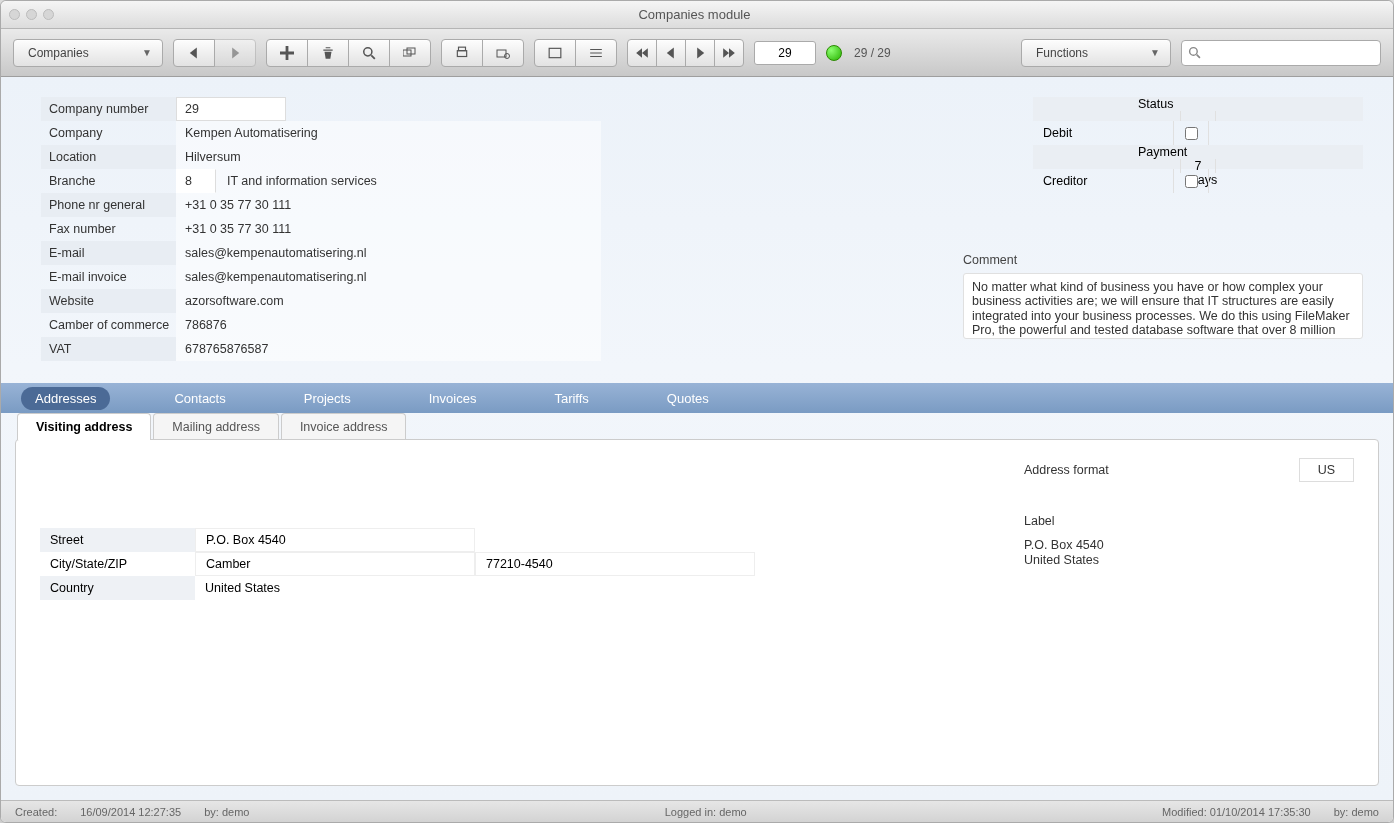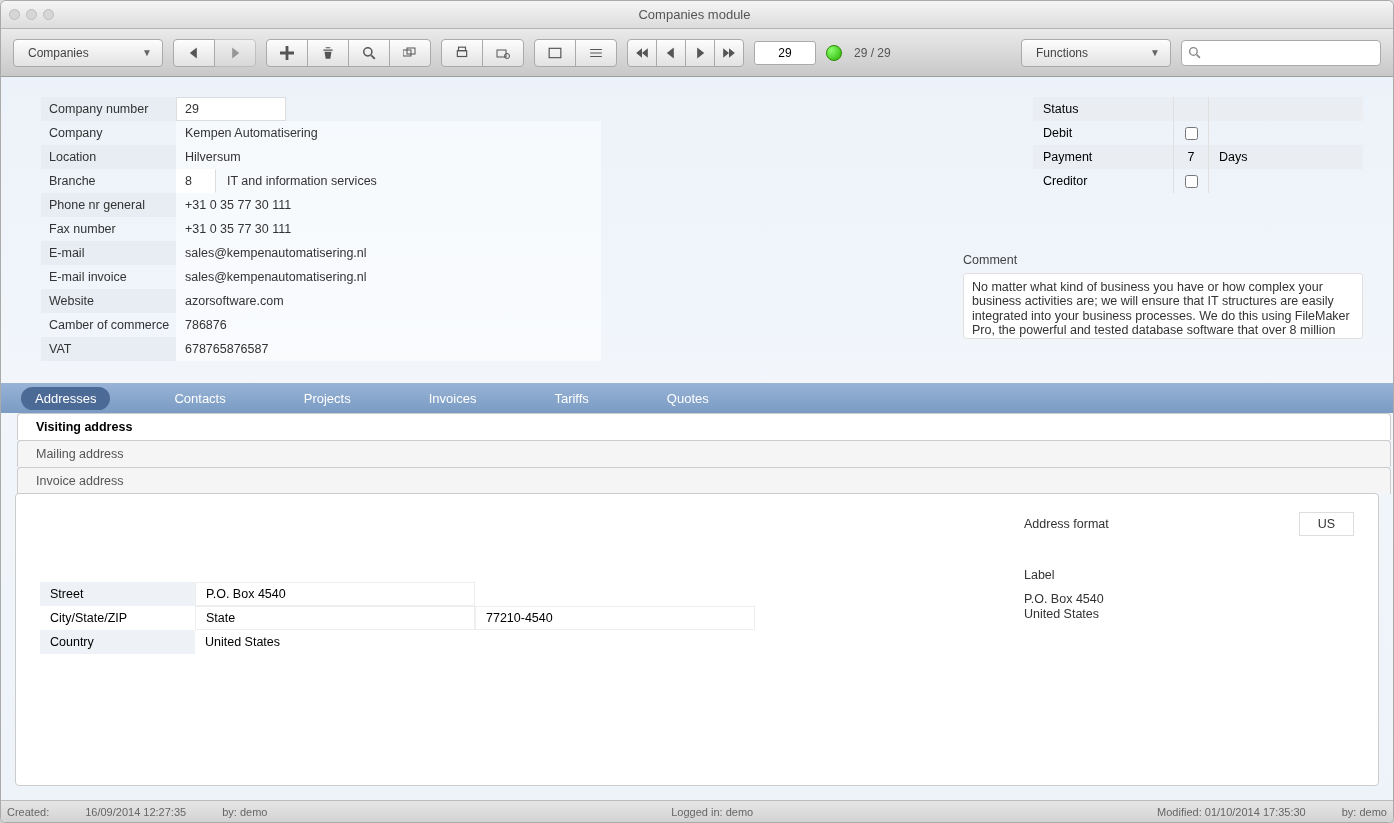--- a/index.html
+++ b/index.html
@@ -39,50 +39,50 @@
   .frow.plain .lbl { background:transparent; height:100%; display:flex; align-items:center;}
   .frow .valshort { width:110px; flex:none; background:#fff; border:1px solid #ddd;}
   .frow .val2 { width:40px; flex:none; background:#fff; border-right:1px solid #ddd;}
   .frow .val3 { flex:1; padding-left:10px; }
   .right-side { margin-left:auto; width:400px; display:flex; flex-direction:column; }
   .statusgrid { width:330px; align-self:flex-end; }
   .srow { display:flex; height:24px; font-size:12.5px; align-items:center;}
   .srow .slbl { width:140px; padding-left:10px; }
   .srow .sck { width:36px; display:flex; align-items:center; justify-content:center; border-left:1px solid #e0e0e0; border-right:1px solid #e0e0e0; height:100%;}
   .srow .sval { flex:1; padding-left:10px; }
-  .srow.alt { background:#eaeef3; }
+  .srow.alt { background:#eaeef3;flex-direction:column; }
   .srow input[type=checkbox]{ width:13px; height:13px;}
   .comment-block { margin-top:60px; align-self:flex-end; width:400px;}
   .comment-block .ctitle { font-size:12.5px; color:#444; margin-bottom:6px;}
   .comment-block .ctext { background:#fff; border:1px solid #e0e0e0; border-radius:3px; padding:6px 8px; font-size:12.5px; color:#333; height:66px; overflow:hidden; line-height:1.15;}
   
   .tabbar { background:linear-gradient(#98b3d6,#7a9bc3); height:30px; display:flex; align-items:center; padding:0 20px; gap:50px; margin-top:12px;}
   .tab { color:#fff; font-size:13px; padding:4px 14px; border-radius:12px; cursor:pointer;}
   .tab.active { background:#4b6a96; }
   
-  .subtab-row { display:flex; padding:0 0 0 16px; margin-top:-1px; background:transparent;flex-direction:column; }
+  .subtab-row { display:flex; padding:0 0 0 16px; margin-top:-1px; background:transparent; }
   .subtab { background:#fff; border:1px solid #ccc; border-bottom:none; padding:6px 18px; font-size:12.5px; color:#555; border-radius:4px 4px 0 0; margin-right:2px; cursor:pointer; position:relative; top:1px;}
   .subtab.active { color:#000; font-weight:bold; z-index:2;}
   .subtab:not(.active){ background:#f5f5f5;}
   
   .panel { background:#fff; border:1px solid #ccc; margin:0 14px; border-radius:4px; flex:1; padding:18px 24px 24px 24px; position:relative; display:flex;}
   .addr-left { width:740px; padding-top:70px;}
   .arow { display:flex; height:24px; font-size:12.5px; align-items:center; }
   .arow .albl { width:155px; padding-left:10px; }
   .arow.alt .albl { background:#eef1f5; height:100%; display:flex; align-items:center;}
   .arow .aval { padding-left:10px; border:1px solid #eee; height:100%; display:flex; align-items:center; }
   .arow .aval.w1 { width:280px;}
   .arow .aval.w2 { width:280px;}
   .panel-right { margin-left:auto; text-align:left; width:330px;}
   .fmtrow { display:flex; justify-content:space-between; align-items:center; gap:12px; font-size:12.5px; color:#333;}
   .fmtrow .fmtval { border:1px solid #ddd; padding:4px 18px; background:#fff;}
   .labelbox { margin-top:32px; font-size:12.5px; color:#333; line-height:1.25;}
   .labelbox .lt { margin-bottom:8px;}
   
-  .footer { height:22px; background:linear-gradient(#e6e6e6,#d3d3d3); border-top:1px solid #bbb; display:flex; align-items:center; font-size:11px; color:#666; padding:0 6px; gap:36px;}
+  .footer { height:22px; background:linear-gradient(#e6e6e6,#d3d3d3); border-top:1px solid #bbb; display:flex; align-items:center; font-size:11px; color:#666; padding:0 14px; gap:23px;}
   .footer .fgrow { flex:1; text-align:center;}
 </style>
 </head>
 <body>
 
 <div class="window">
 
   <div class="titlebar">
     <div class="traffic">
       <span></span>
@@ -312,21 +312,21 @@
     </div>
 
     <div class="panel">
       <div class="addr-left">
         <div class="arow alt">
             <div class="albl">Street</div>
             <div class="aval w1">P.O. Box 4540</div>
           </div>
         <div class="arow">
             <div class="albl">City/State/ZIP</div>
-            <div class="aval w1">State</div>
+            <div class="aval w1">Camber</div>
             <div class="aval w2">77210-4540</div>
           </div>
         <div class="arow alt">
             <div class="albl">Country</div>
             <div class="aval w1" style="border:none">United States</div>
           </div>
       </div>
       <div class="panel-right">
         <div class="fmtrow">
           <span>Address format</span>

